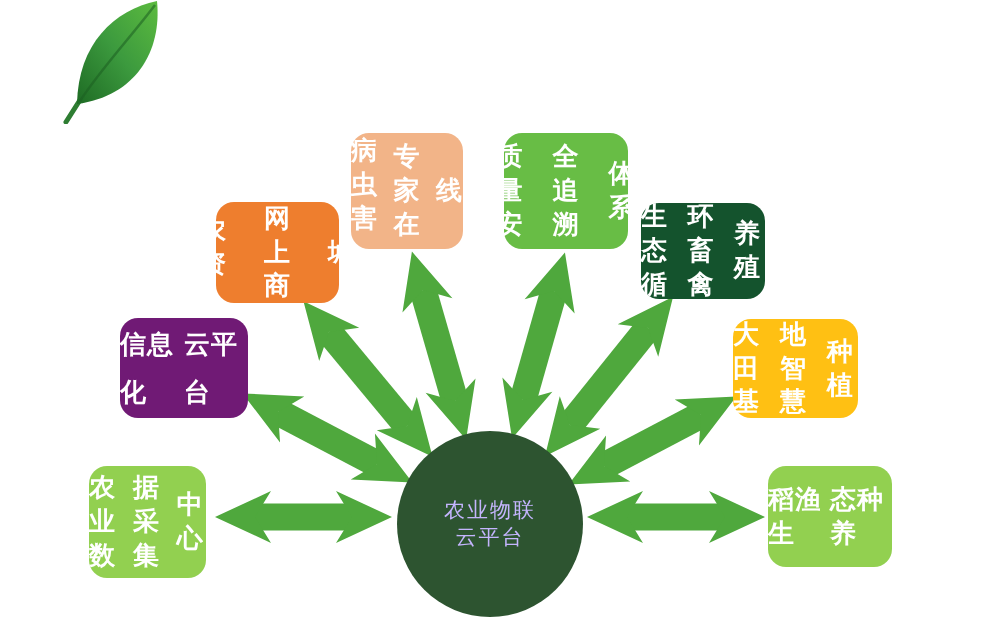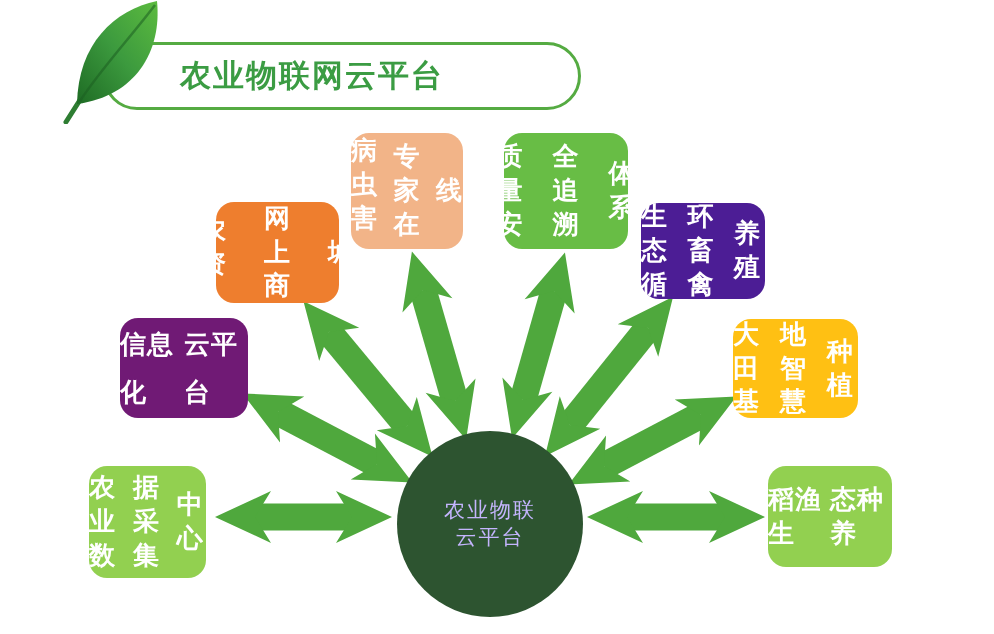--- a/index.html
+++ b/index.html
@@ -37,23 +37,20 @@
   .n5{left:504px;top:133px;width:124px;height:116px;gap:29px;}
   .n6{left:641px;top:203px;width:124px;height:96px;}
   .n7{left:733px;top:319px;width:125px;height:99px;}
   .n8{left:768px;top:466px;width:124px;height:101px;}
 </style>
 </head>
 <body>
 
 <div id="canvas">
 
-  <div class="banner">
-    <span class="title">农业物联网云平台</span>
-  </div>
 
   <div class="leaf-wrap">
     <svg width="126" height="128" viewBox="0 0 126 128">
       <defs>
         <linearGradient id="leafg" x1="0" y1="1" x2="1" y2="0">
           <stop offset="0" stop-color="#1e6b24"></stop>
           <stop offset="0.5" stop-color="#3c9a3e"></stop>
           <stop offset="1" stop-color="#5cbb3f"></stop>
         </linearGradient>
       </defs>
@@ -108,21 +105,21 @@
     <div>专家在</div>
     <div>线</div>
   </div>
 
   <div class="node n5" style="background-color: rgb(104, 189, 69);">
     <div>质量安</div>
     <div>全追溯</div>
     <div>体系</div>
   </div>
 
-  <div class="node n6" style="background-color: #4c1d95;">
+  <div class="node n6" style="background-color: #14532d;">
     <div>生态循</div>
     <div>环畜禽</div>
     <div>养殖</div>
   </div>
 
   <div class="node n7" style="background-color: rgb(255, 192, 19);">
     <div>大田基</div>
     <div>地智慧</div>
     <div>种植</div>
   </div>

